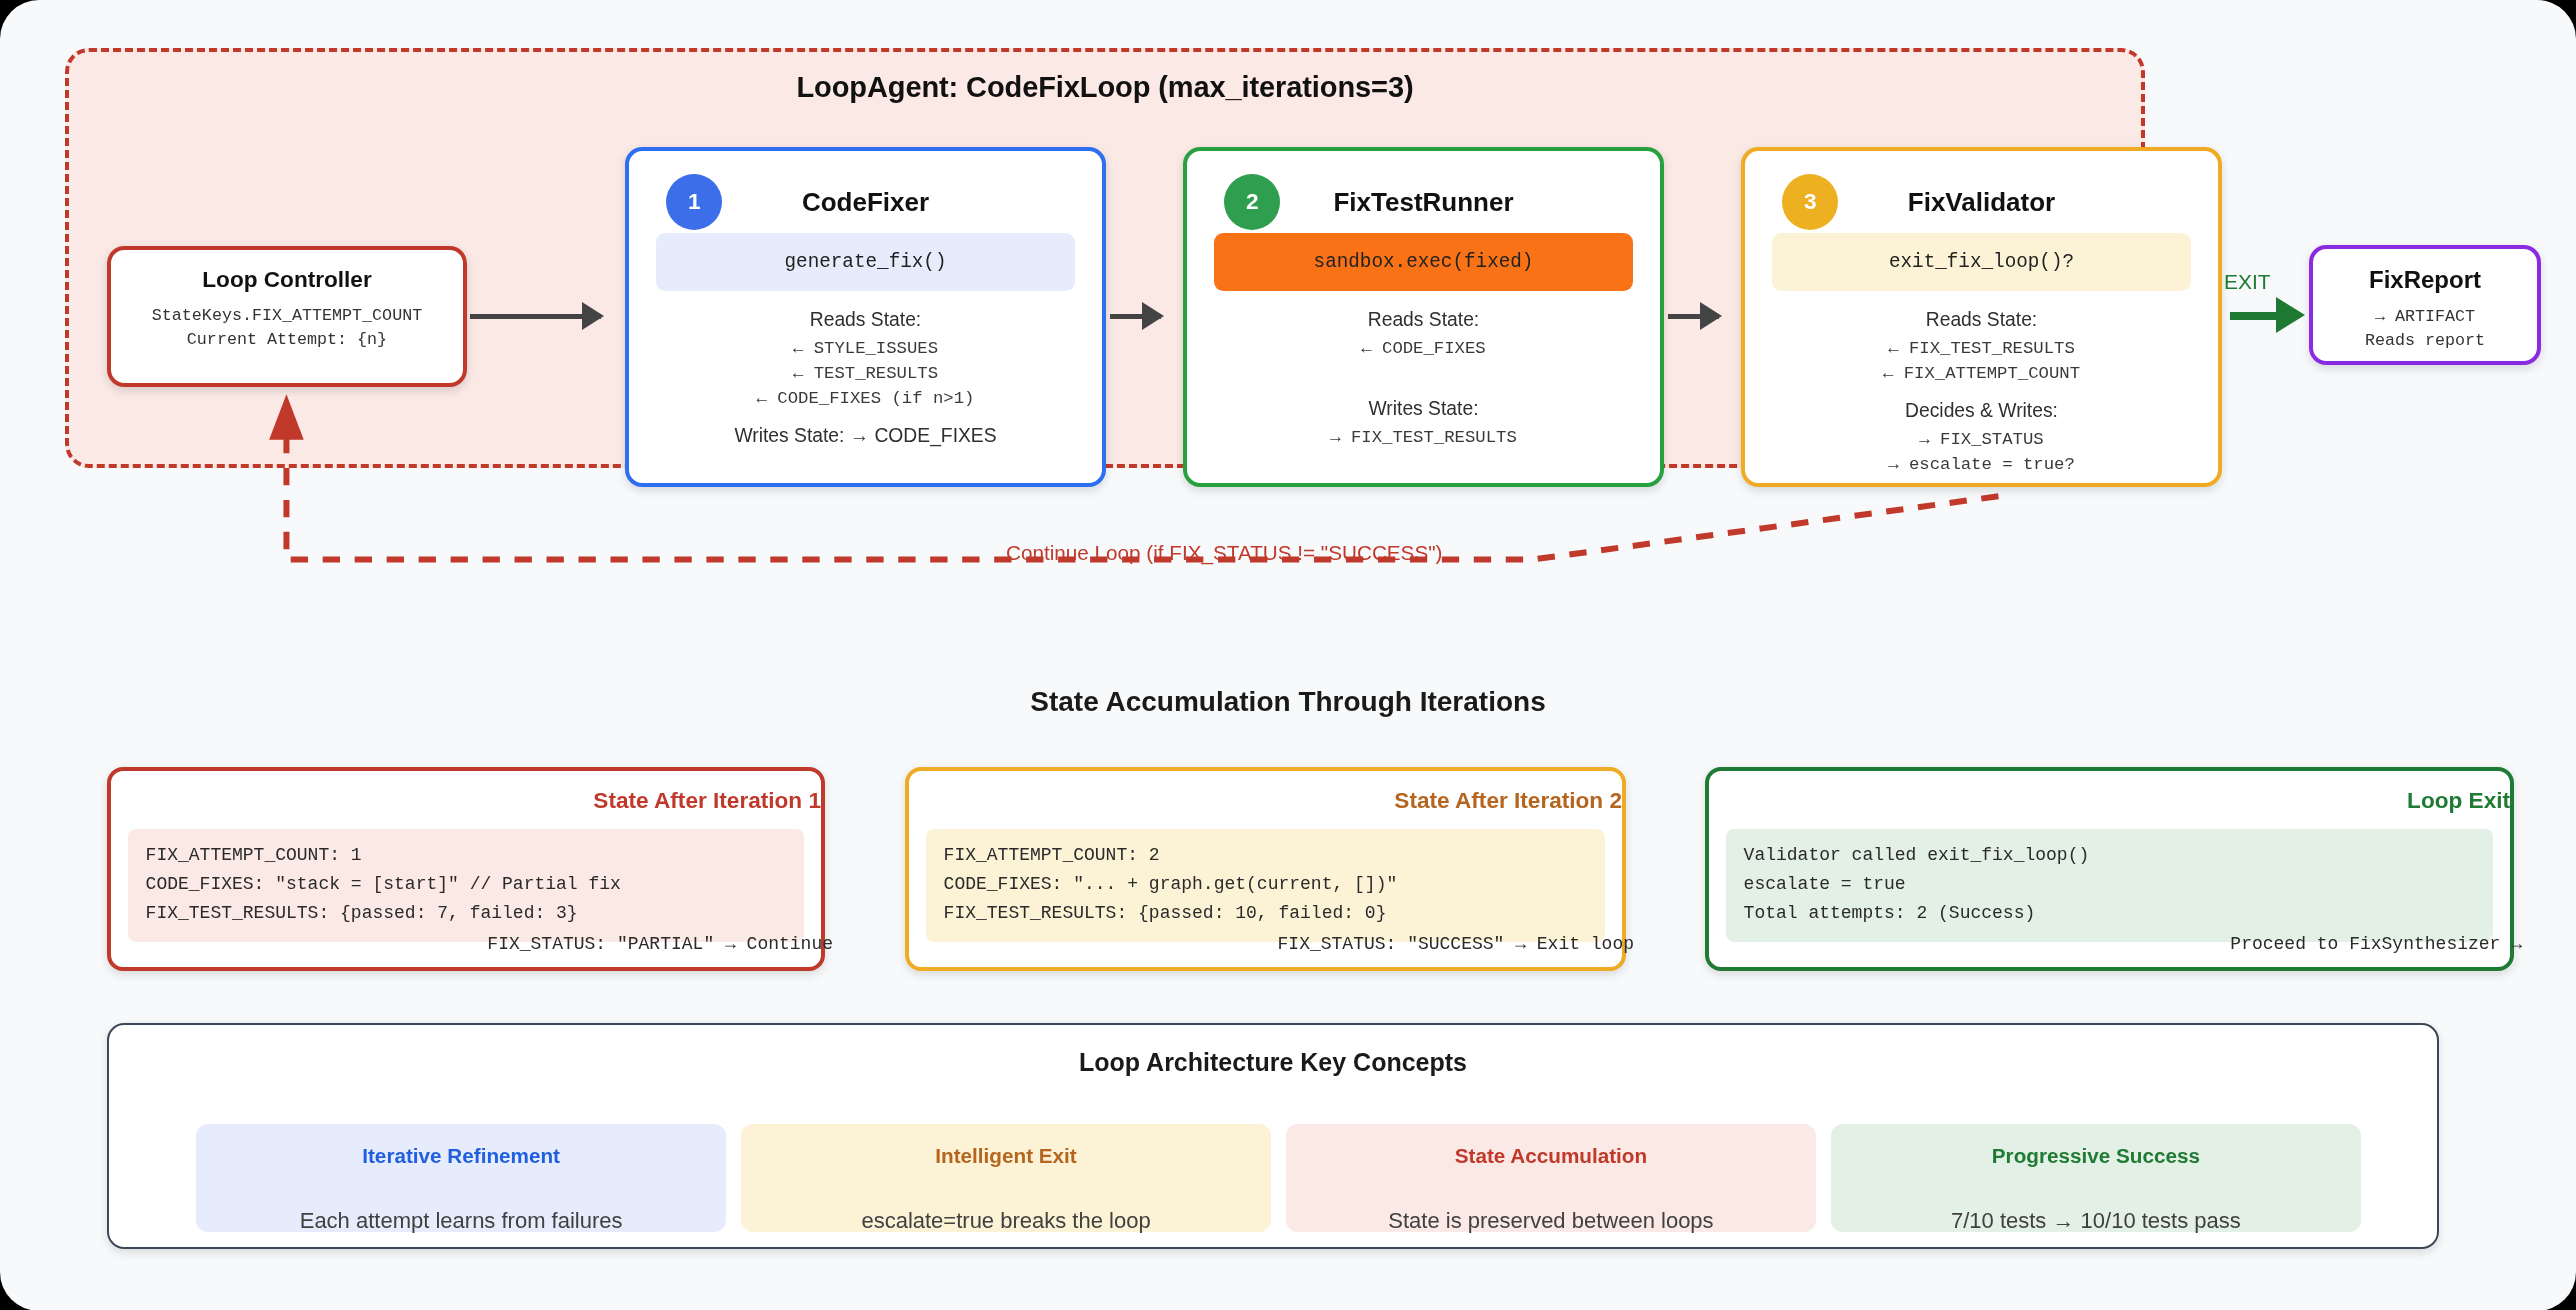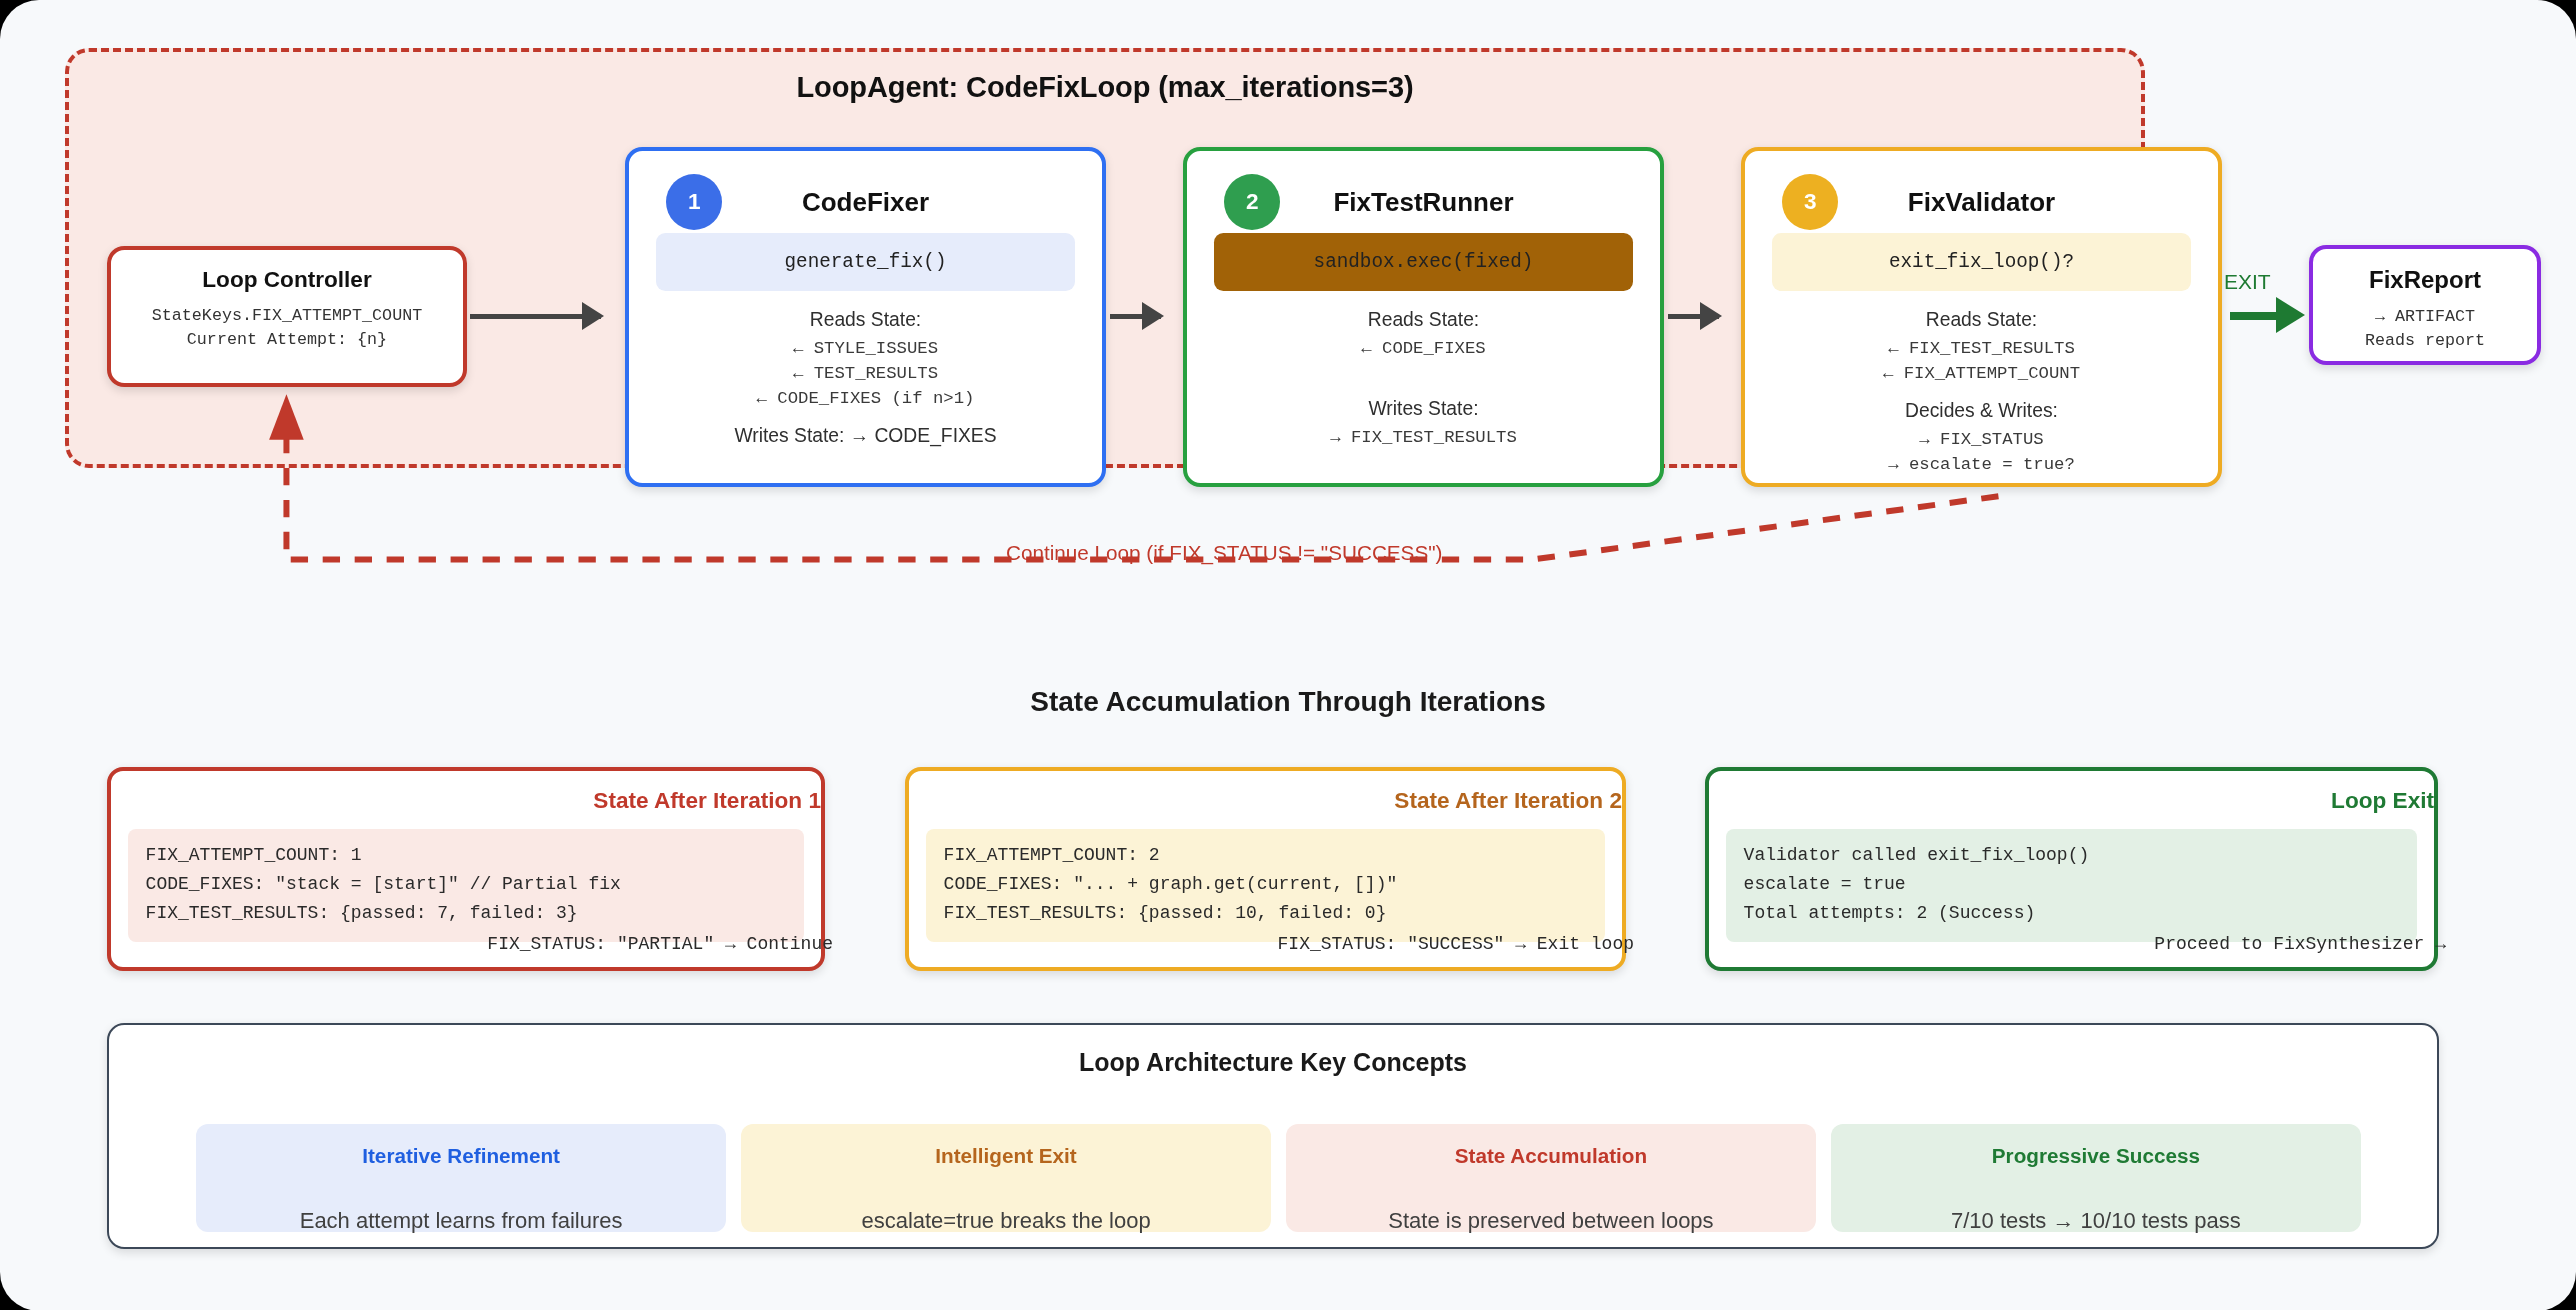--- a/index.html
+++ b/index.html
@@ -111,21 +111,21 @@
   }
   .method-chip {
     margin: 2.7px 6.7px 0 6.7px;
     border-radius: 9.3px;
     text-align: center;
     font-size: 19.3px;
     color: #222;
     padding: 18px 0;
   }
   #agent-1 .method-chip { background: #e6ecfb; }
-  #agent-2 .method-chip { background: #a16207; }
+  #agent-2 .method-chip { background: #f97316; }
   #agent-3 .method-chip { background: #fcf3d6; }
 
   .sect-label {
     text-align: center;
     font-size: 19.3px;
     color: #2f2f2f;
     margin-top: 17.3px;
   }
   .state-line {
     text-align: center;
@@ -228,21 +228,21 @@
     top: 767px;
     height: 204px;
     background: #fff;
     border-radius: 16px;
     box-sizing: border-box;
     box-shadow: 0 3.3px 9.3px rgba(0,0,0,0.12);
     padding-top: 17.3px;
   }
   #state-card-1 { left: 107px;  width: 718px; border: 4px solid #c0392b; }
   #state-card-2 { left: 905px; width: 721px; border: 4px solid #eeab23; }
-  #state-card-3 { left: 1705px; width: 733px; border: 4px solid #1f7a34; }
+  #state-card-3 { left: 1705px; width: 809px; border: 4px solid #1f7a34; }
 
   .state-card .sc-title {
     text-align: right;
     font-size: 22.6px;
     font-weight: bold;
     margin-bottom: 14.7px;
   }
   #state-card-1 .sc-title { color: #c0392b; }
   #state-card-2 .sc-title { color: #b5651d; }
   #state-card-3 .sc-title { color: #1f7a34; }

